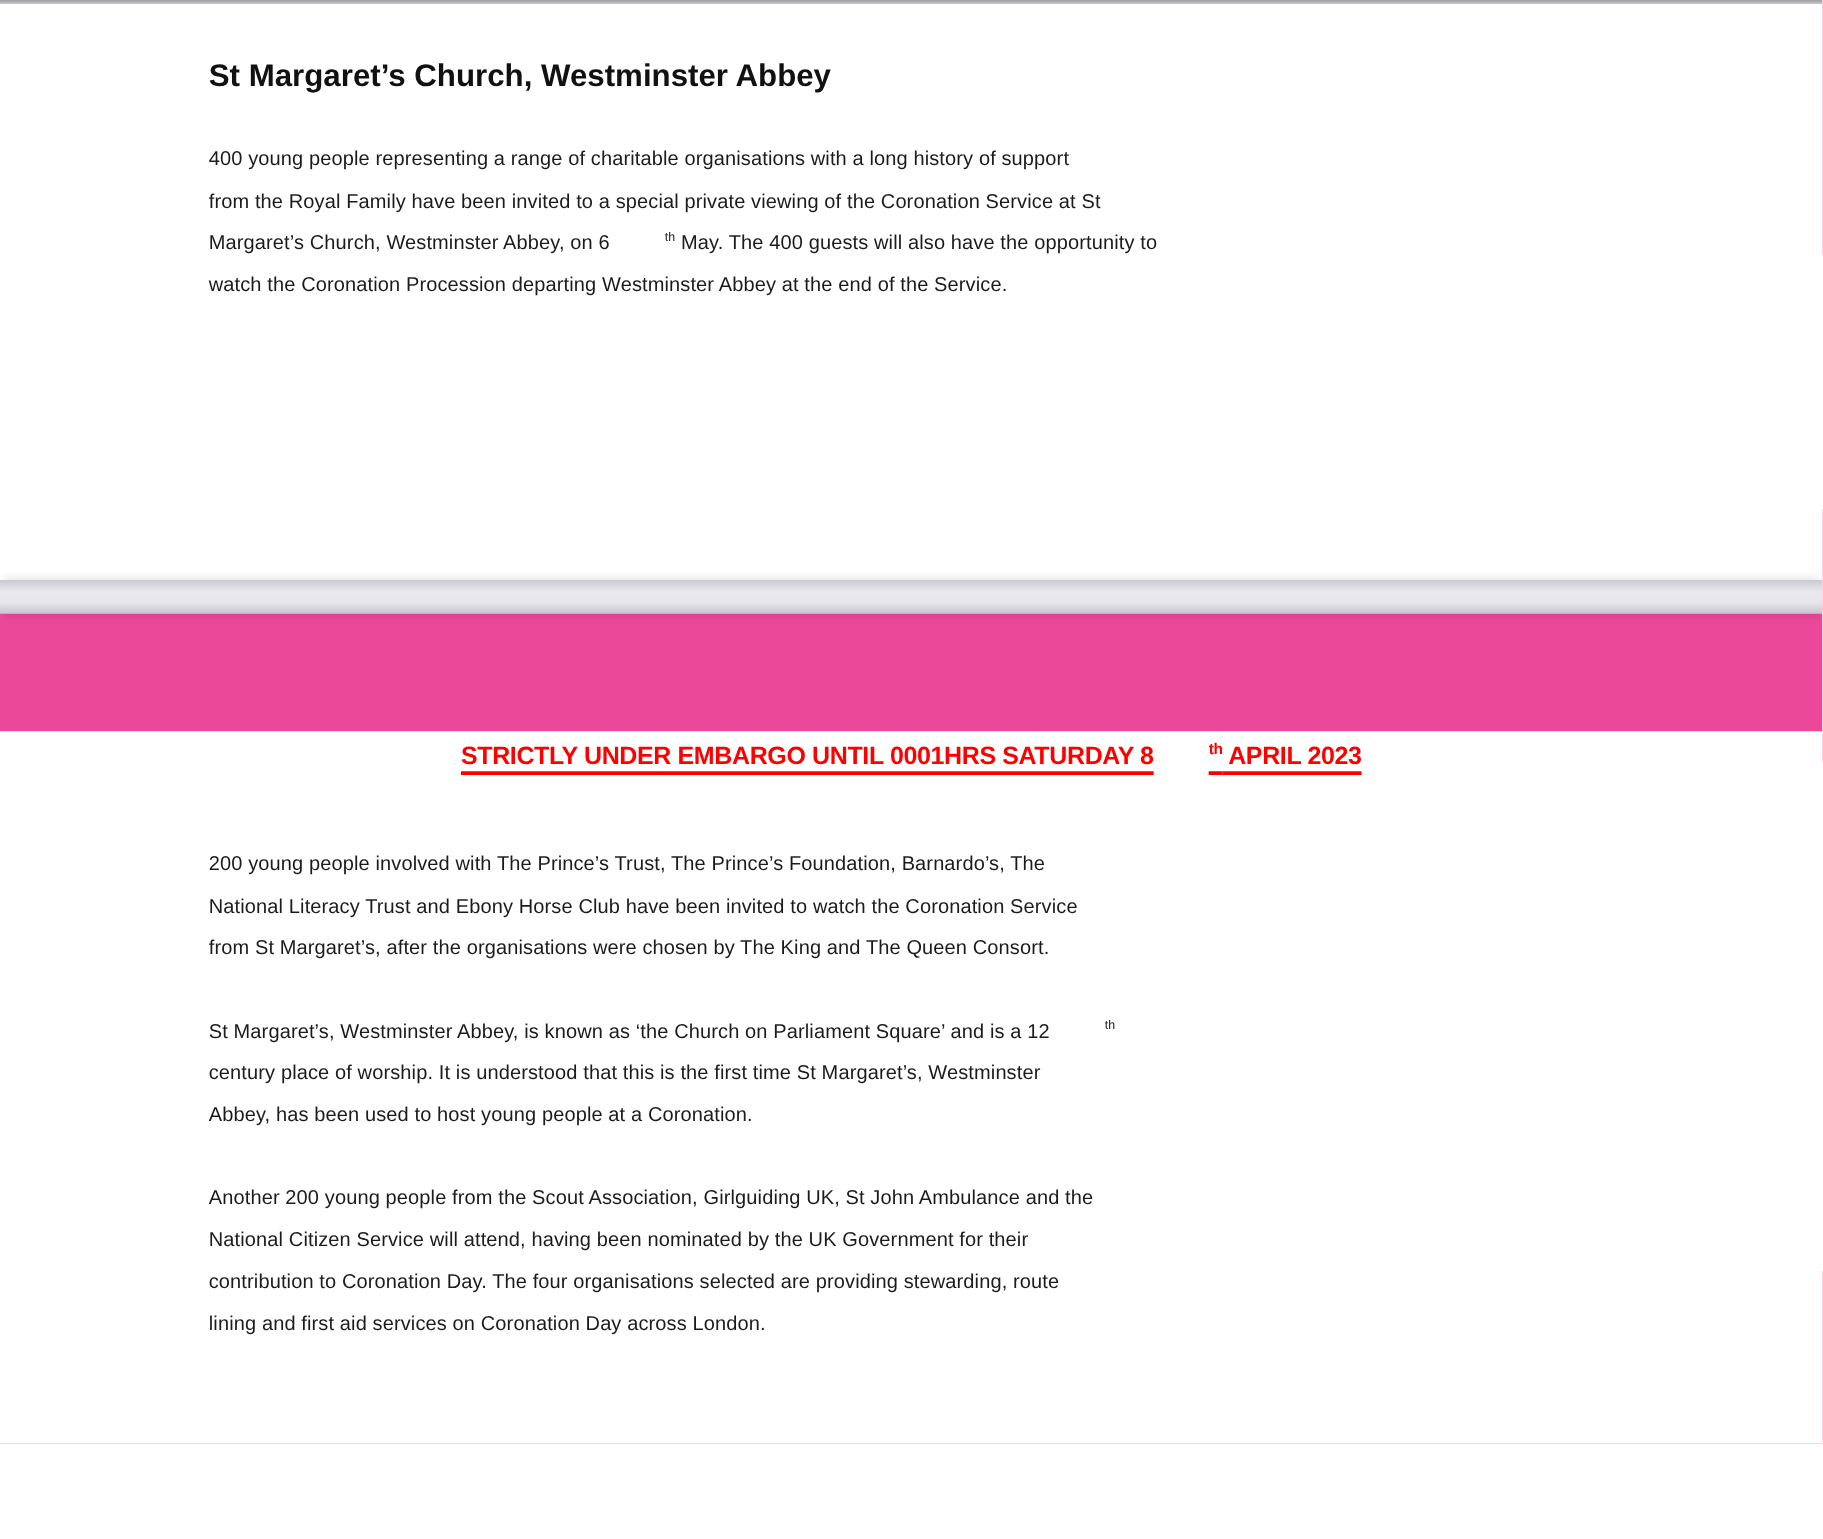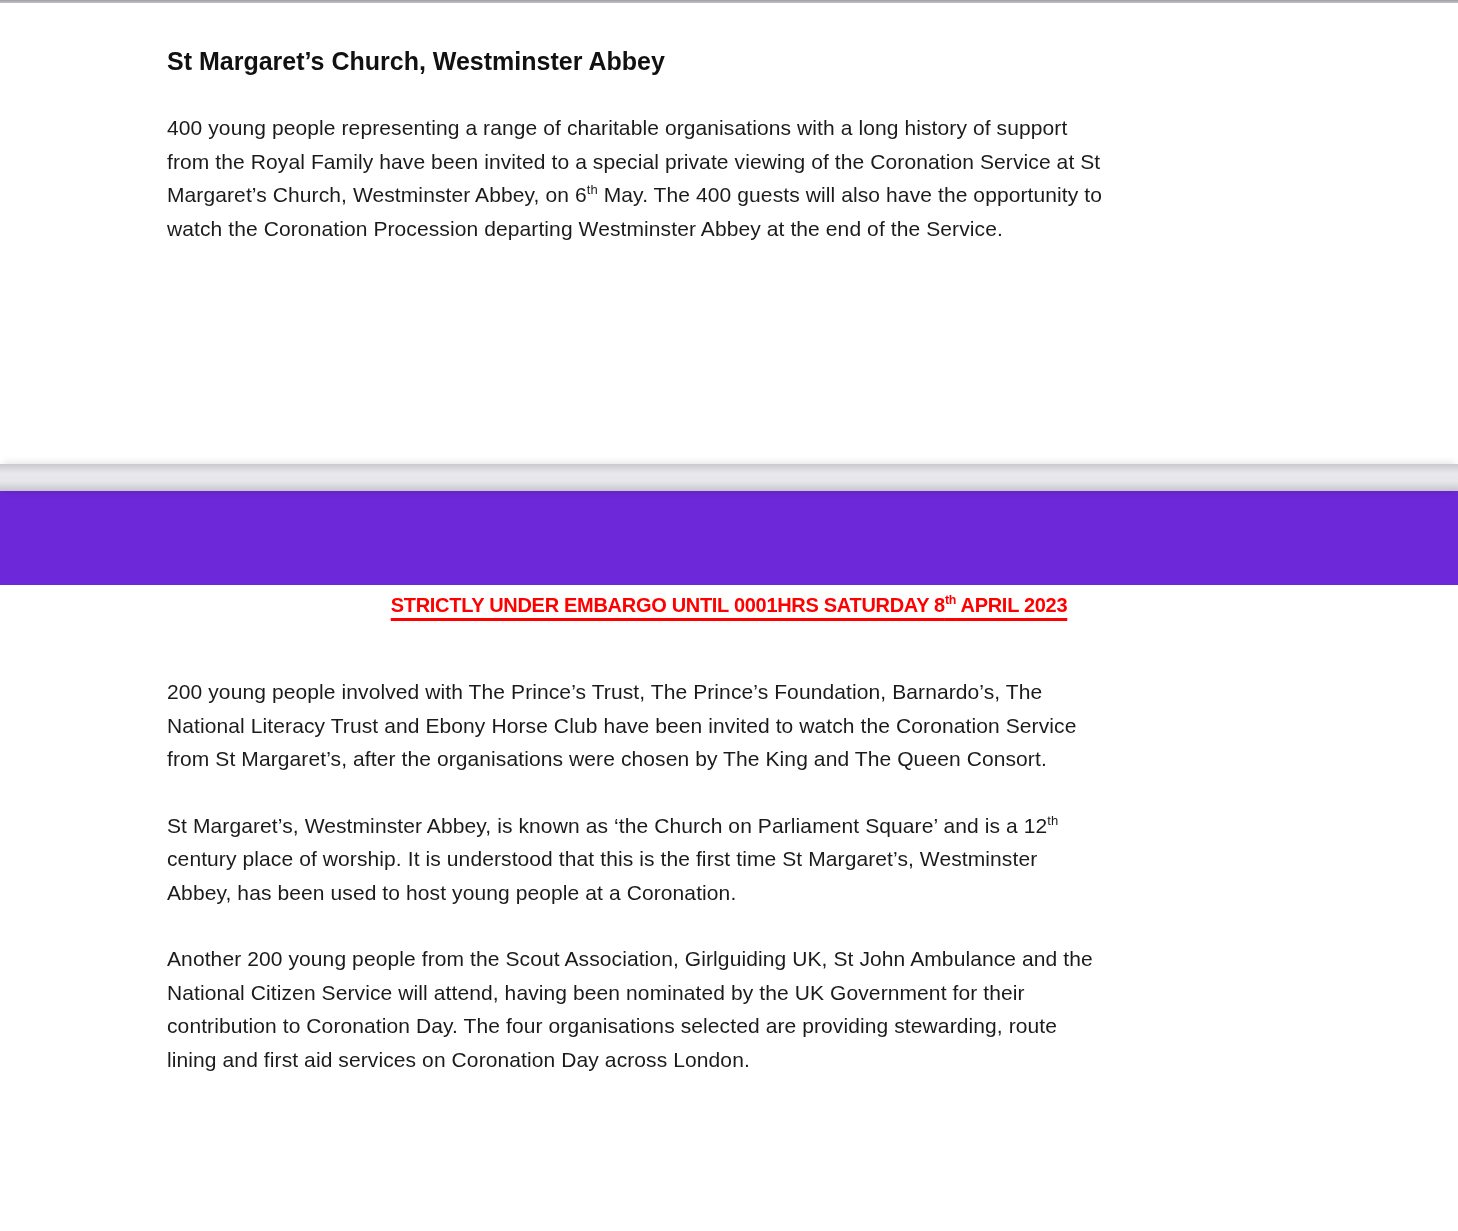--- a/index.html
+++ b/index.html
@@ -5,21 +5,21 @@
   html, body {
     margin: 0;
     padding: 0;
     background: #ffffff;
   }
   .viewport {
     position: relative;
     width: 1458px;
     height: 1155px;
     overflow: hidden;
-    background: #6d28d9;
+    background: #ec4899;
     font-family: "Liberation Sans", "DejaVu Sans", sans-serif;
     color: #1b1b1b;
   }
   .top-edge {
     height: 3px;
     width: 100%;
     background: linear-gradient(#9f9fa4, #c2c2c7);
   }
   .page {
     box-sizing: border-box;
@@ -43,21 +43,21 @@
   }
   .section-heading {
     margin: 0;
     font-size: 25px;
     line-height: 33px;
     font-weight: bold;
     color: #111111;
   }
   .body-para {
     margin: 33px 0 0 0;
-    font-size: 21px;
+    font-size: 16px;
     line-height: 33.5px;
     letter-spacing: 0.1px;
   }
   .embargo-heading {
     margin: 94px 0 0 0;
     font-size: 20px;
     line-height: 40px;
     font-weight: bold;
     letter-spacing: -0.3px;
     text-align: center;
@@ -69,20 +69,21 @@
   .page-2 .text-block {
     padding: 0 60px 0 167px;
   }
   .page-2 .text-block .body-para:first-child {
     margin-top: 50px;
   }
   sup {
     font-size: 0.62em;
     line-height: 0;
     vertical-align: super;
+    margin-left: 44px;
   }
 </style>
 </head>
 <body>
 
 <div class="viewport">
 
   <div class="top-edge"></div>
 
   <div class="page page-1">

